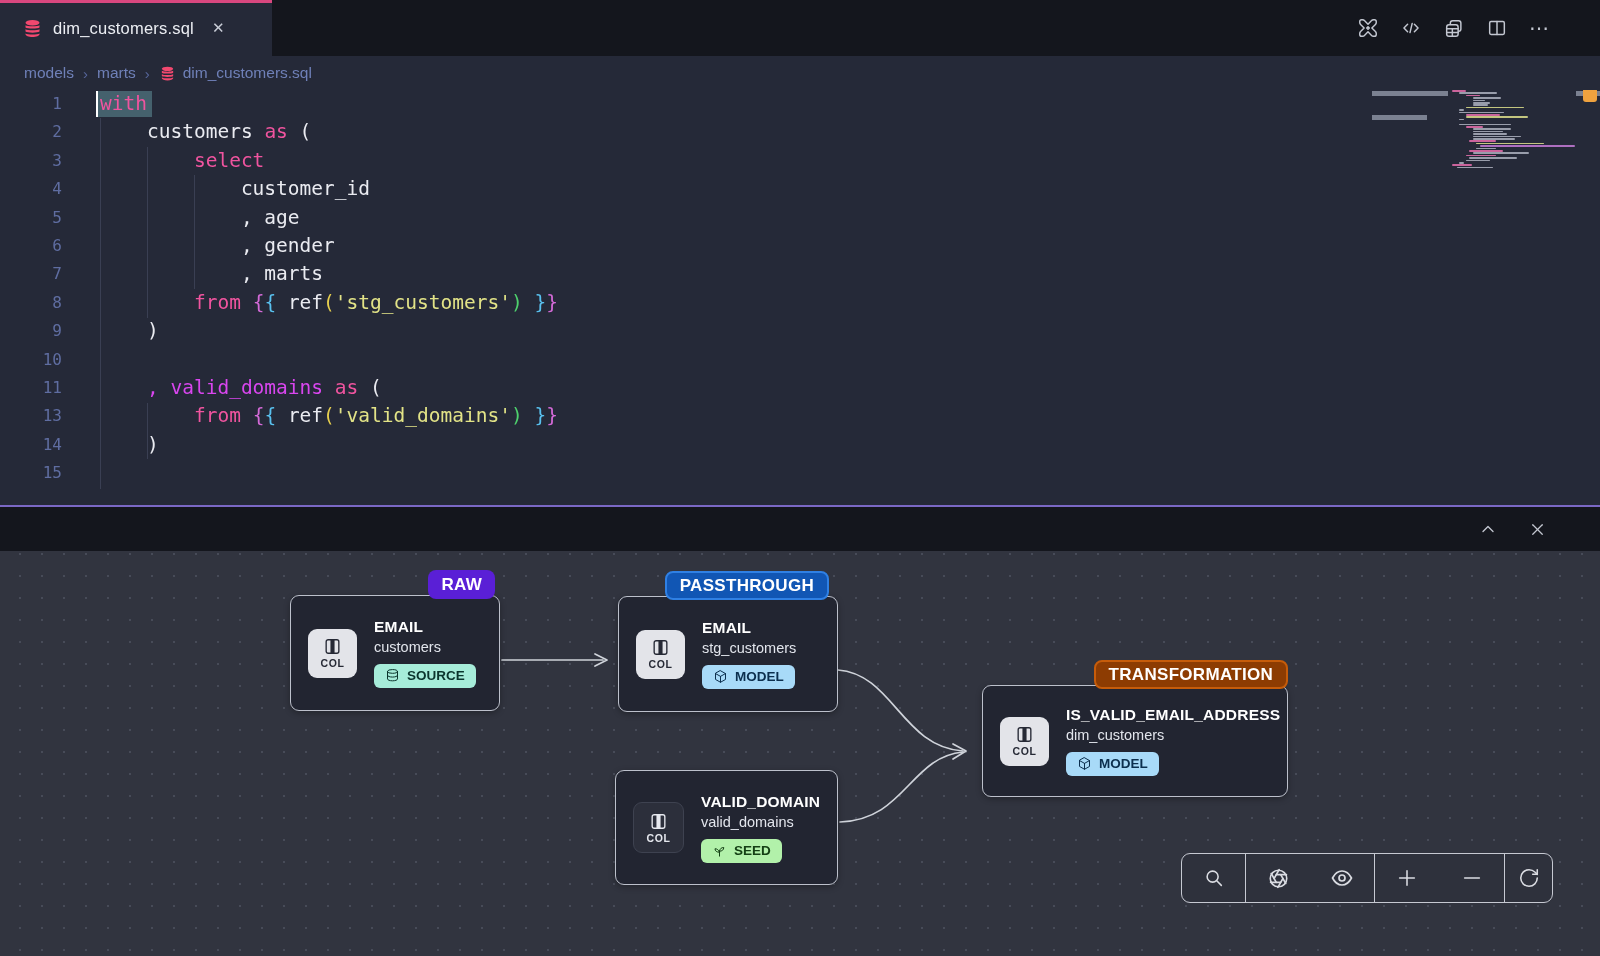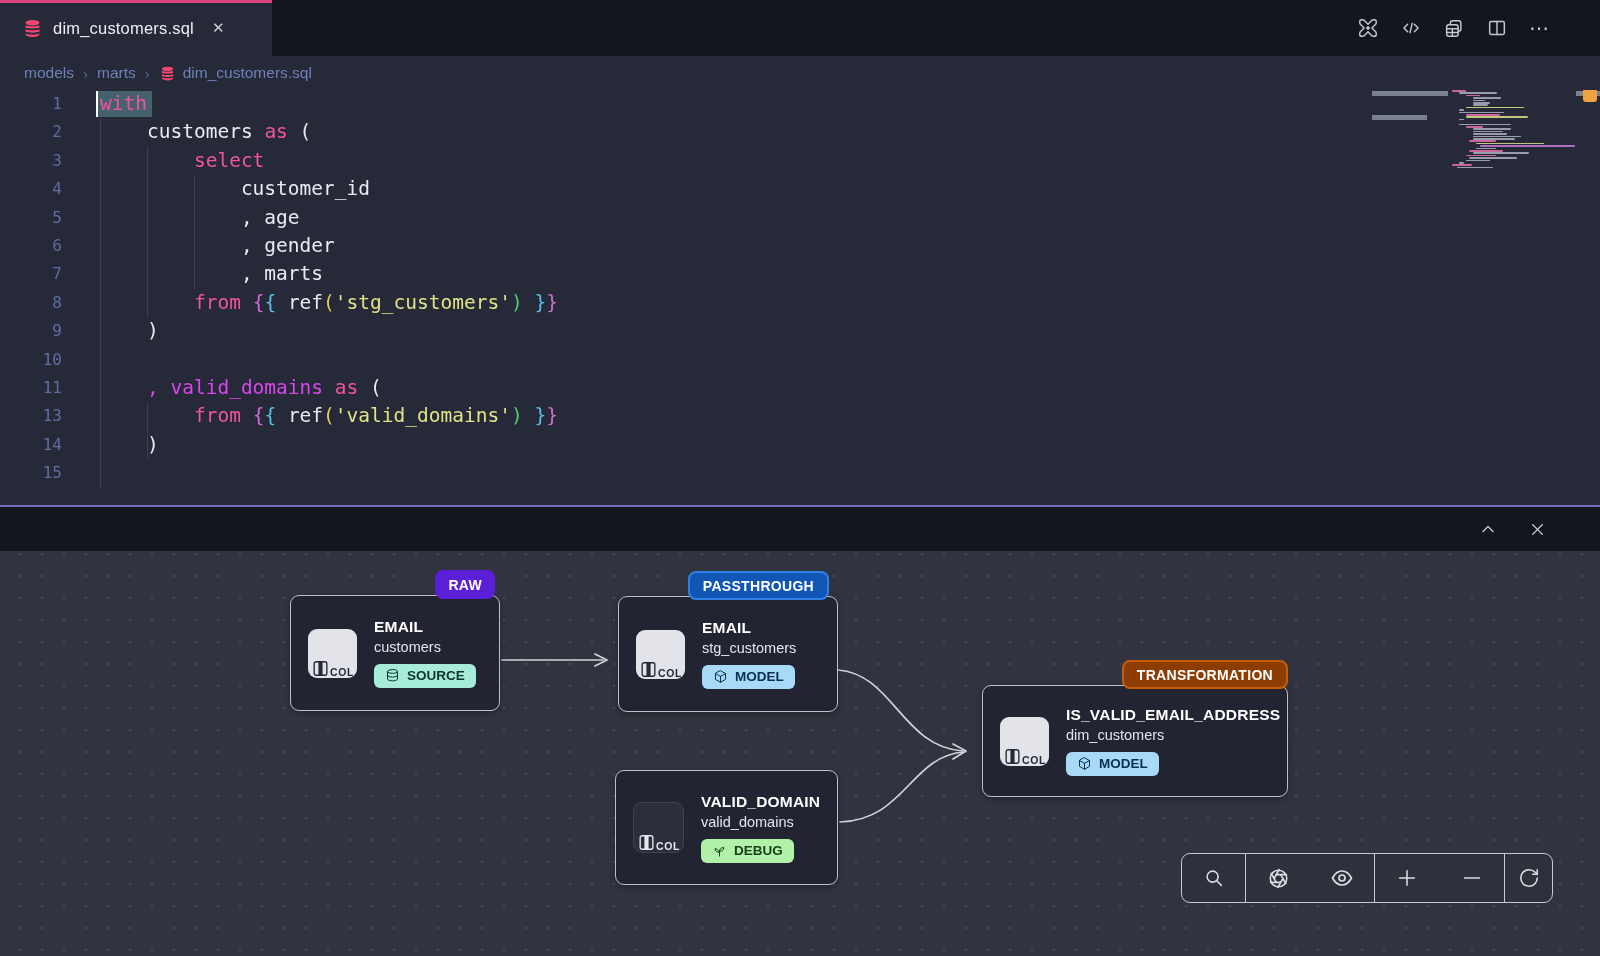--- a/index.html
+++ b/index.html
@@ -54,27 +54,27 @@
   
   .canvas{position:absolute;left:0;top:551px;width:1600px;height:405px;background:#31343f;
           background-image:radial-gradient(circle,#474b58 1.3px,transparent 1.4px);
           background-size:22px 22px;background-position:9px 14px;}
   .edges{position:absolute;left:0;top:0;width:1600px;height:405px;pointer-events:none;}
 
   .node{position:absolute;background:#222531;border:1.2px solid #bcc0cb;border-radius:9px;
         display:flex;align-items:center;gap:17px;padding-left:17px;box-sizing:border-box;
         box-shadow:0 2px 6px rgba(0,0,0,.3);cursor:pointer;}
   .node-badge{position:absolute;top:-26px;height:29px;display:flex;align-items:center;
-        padding:0 13px;border-radius:8px;font-size:14px;font-weight:700;color:#fff;
+        padding:0 13px;border-radius:8px;font-size:17px;font-weight:700;color:#fff;
         letter-spacing:.3px;box-sizing:border-box;}
   .badge-raw{right:4px;background:#5a1fd6;}
   .badge-passthrough{right:8px;background:#1156b4;border:2px solid #2f80e4;}
   .badge-transformation{right:-1px;background:#8d3c02;border:2px solid #c65c0a;}
   .chip{width:49px;height:49px;border-radius:9px;background:#e3e4e9;color:#262935;flex:0 0 auto;
-        display:flex;flex-direction:row;align-items:flex-end;justify-content:center;cursor:pointer;}
+        display:flex;flex-direction:column;align-items:center;justify-content:center;cursor:pointer;}
   .chip svg{stroke:#262935;fill:none;stroke-width:1.7;}
   .chip-dark{background:#2c2f3b;color:#e6e8ee;border:1px solid #3e4250;}
   .chip-dark svg{stroke:#e6e8ee;}
   .chip-label{font-size:10.5px;font-weight:700;letter-spacing:.6px;margin-top:1px;}
   .node-title{font-size:15.5px;font-weight:600;color:#ffffff;letter-spacing:.2px;}
   .node-sub{font-size:14.5px;color:#e2e5ec;margin-top:3px;}
   .pill{display:inline-flex;align-items:center;gap:7px;margin-top:9px;padding:4px 11px 5px;
         border-radius:6px;font-size:13.5px;font-weight:600;cursor:pointer;}
   .pill svg{fill:none;stroke-width:1.6;stroke-linecap:round;stroke-linejoin:round;}
   .pill-source{background:#a6ecd9;color:#0b352d;}  .pill-source svg{stroke:#0b352d;}
@@ -309,21 +309,21 @@
       </div>
       <div class="node-text">
         <div class="node-title">VALID_DOMAIN</div>
         <div class="node-sub">valid_domains</div>
         <div class="pill pill-seed">
           <svg width="15" height="15" viewBox="0 0 24 24">
               <path d="M12 21 V13"></path>
               <path d="M12 14.6 C10.5 10.8 8 9.2 4.8 9.2 C4.8 12.6 7.4 15 12 14.8"></path>
               <path d="M12 13 C12.5 9.2 15 7.2 18.8 7.2 C18.8 10.8 16.2 13.4 12 13.2"></path>
             </svg>
-          <span>DEBUG</span>
+          <span>SEED</span>
         </div>
       </div>
     </div>
 
     <div class="node" style="left:982px;top:134px;width:306px;height:112px;">
       <div class="node-badge badge-transformation">TRANSFORMATION</div>
       <div class="chip">
         <svg width="19" height="19" viewBox="0 0 24 24">
             <rect x="4" y="3.5" width="16" height="17" rx="2.5"></rect>
             <rect x="9.4" y="3.5" width="5.2" height="17" fill="currentColor" stroke="none"></rect>

